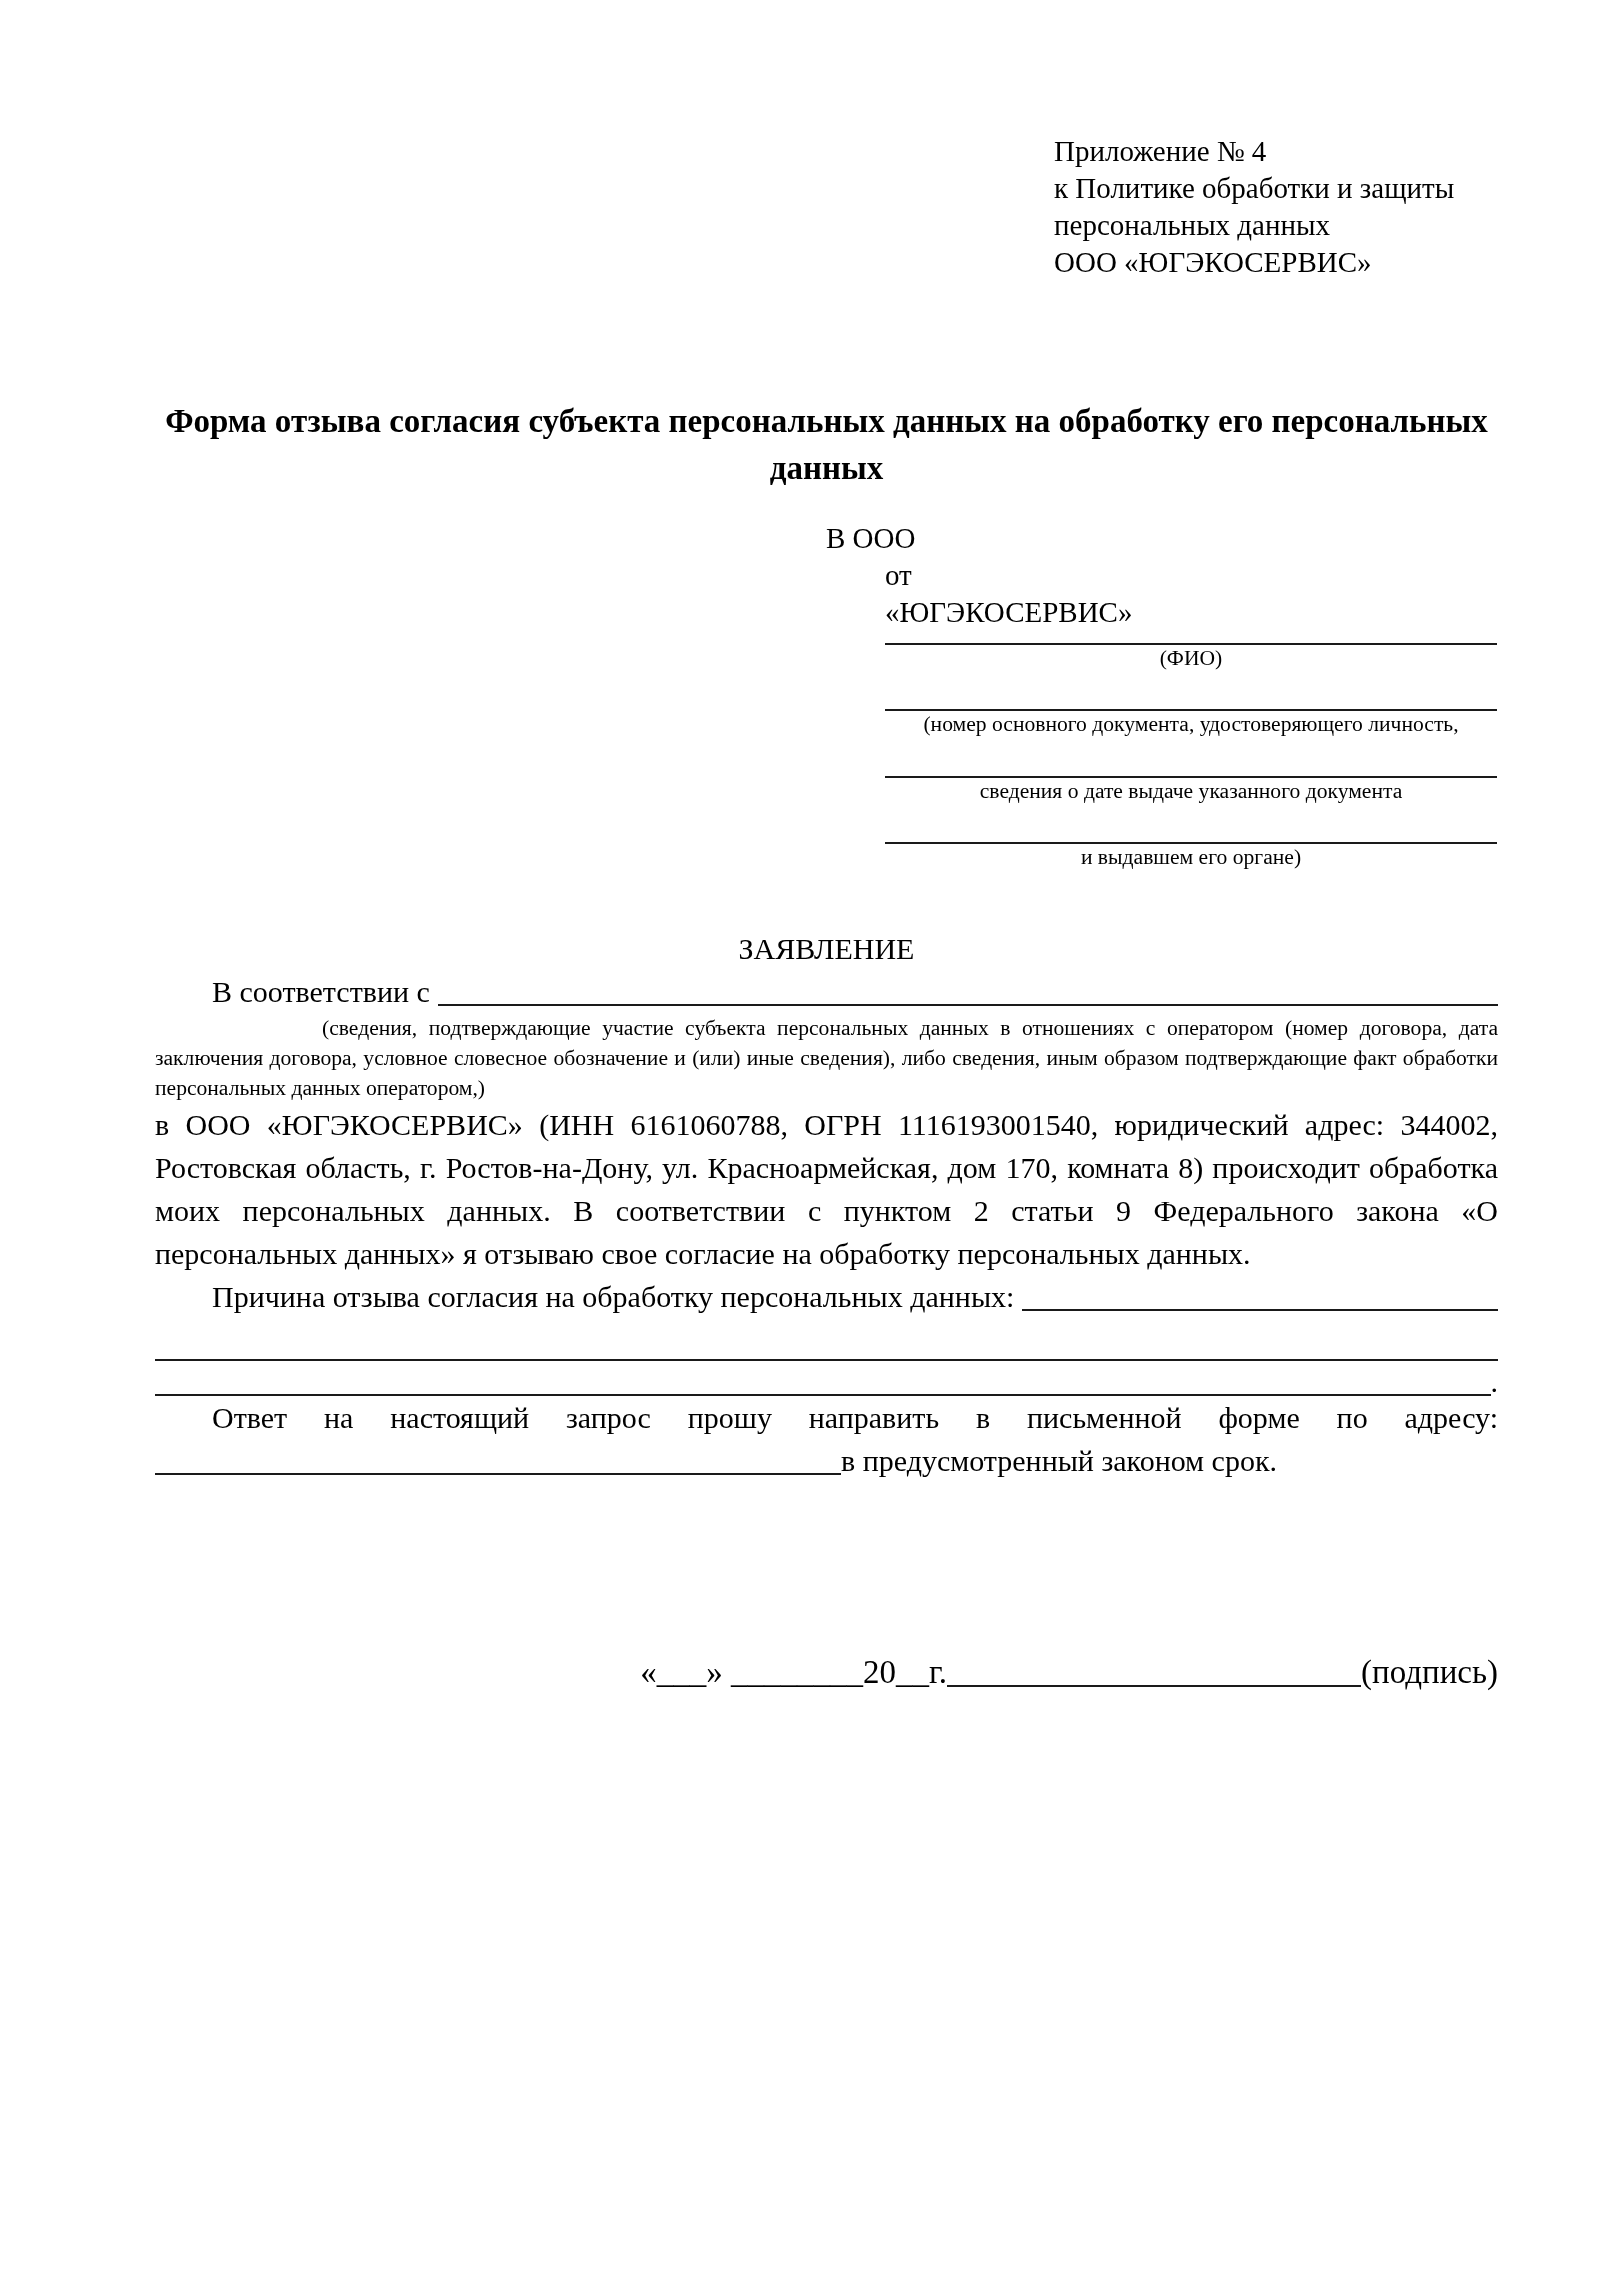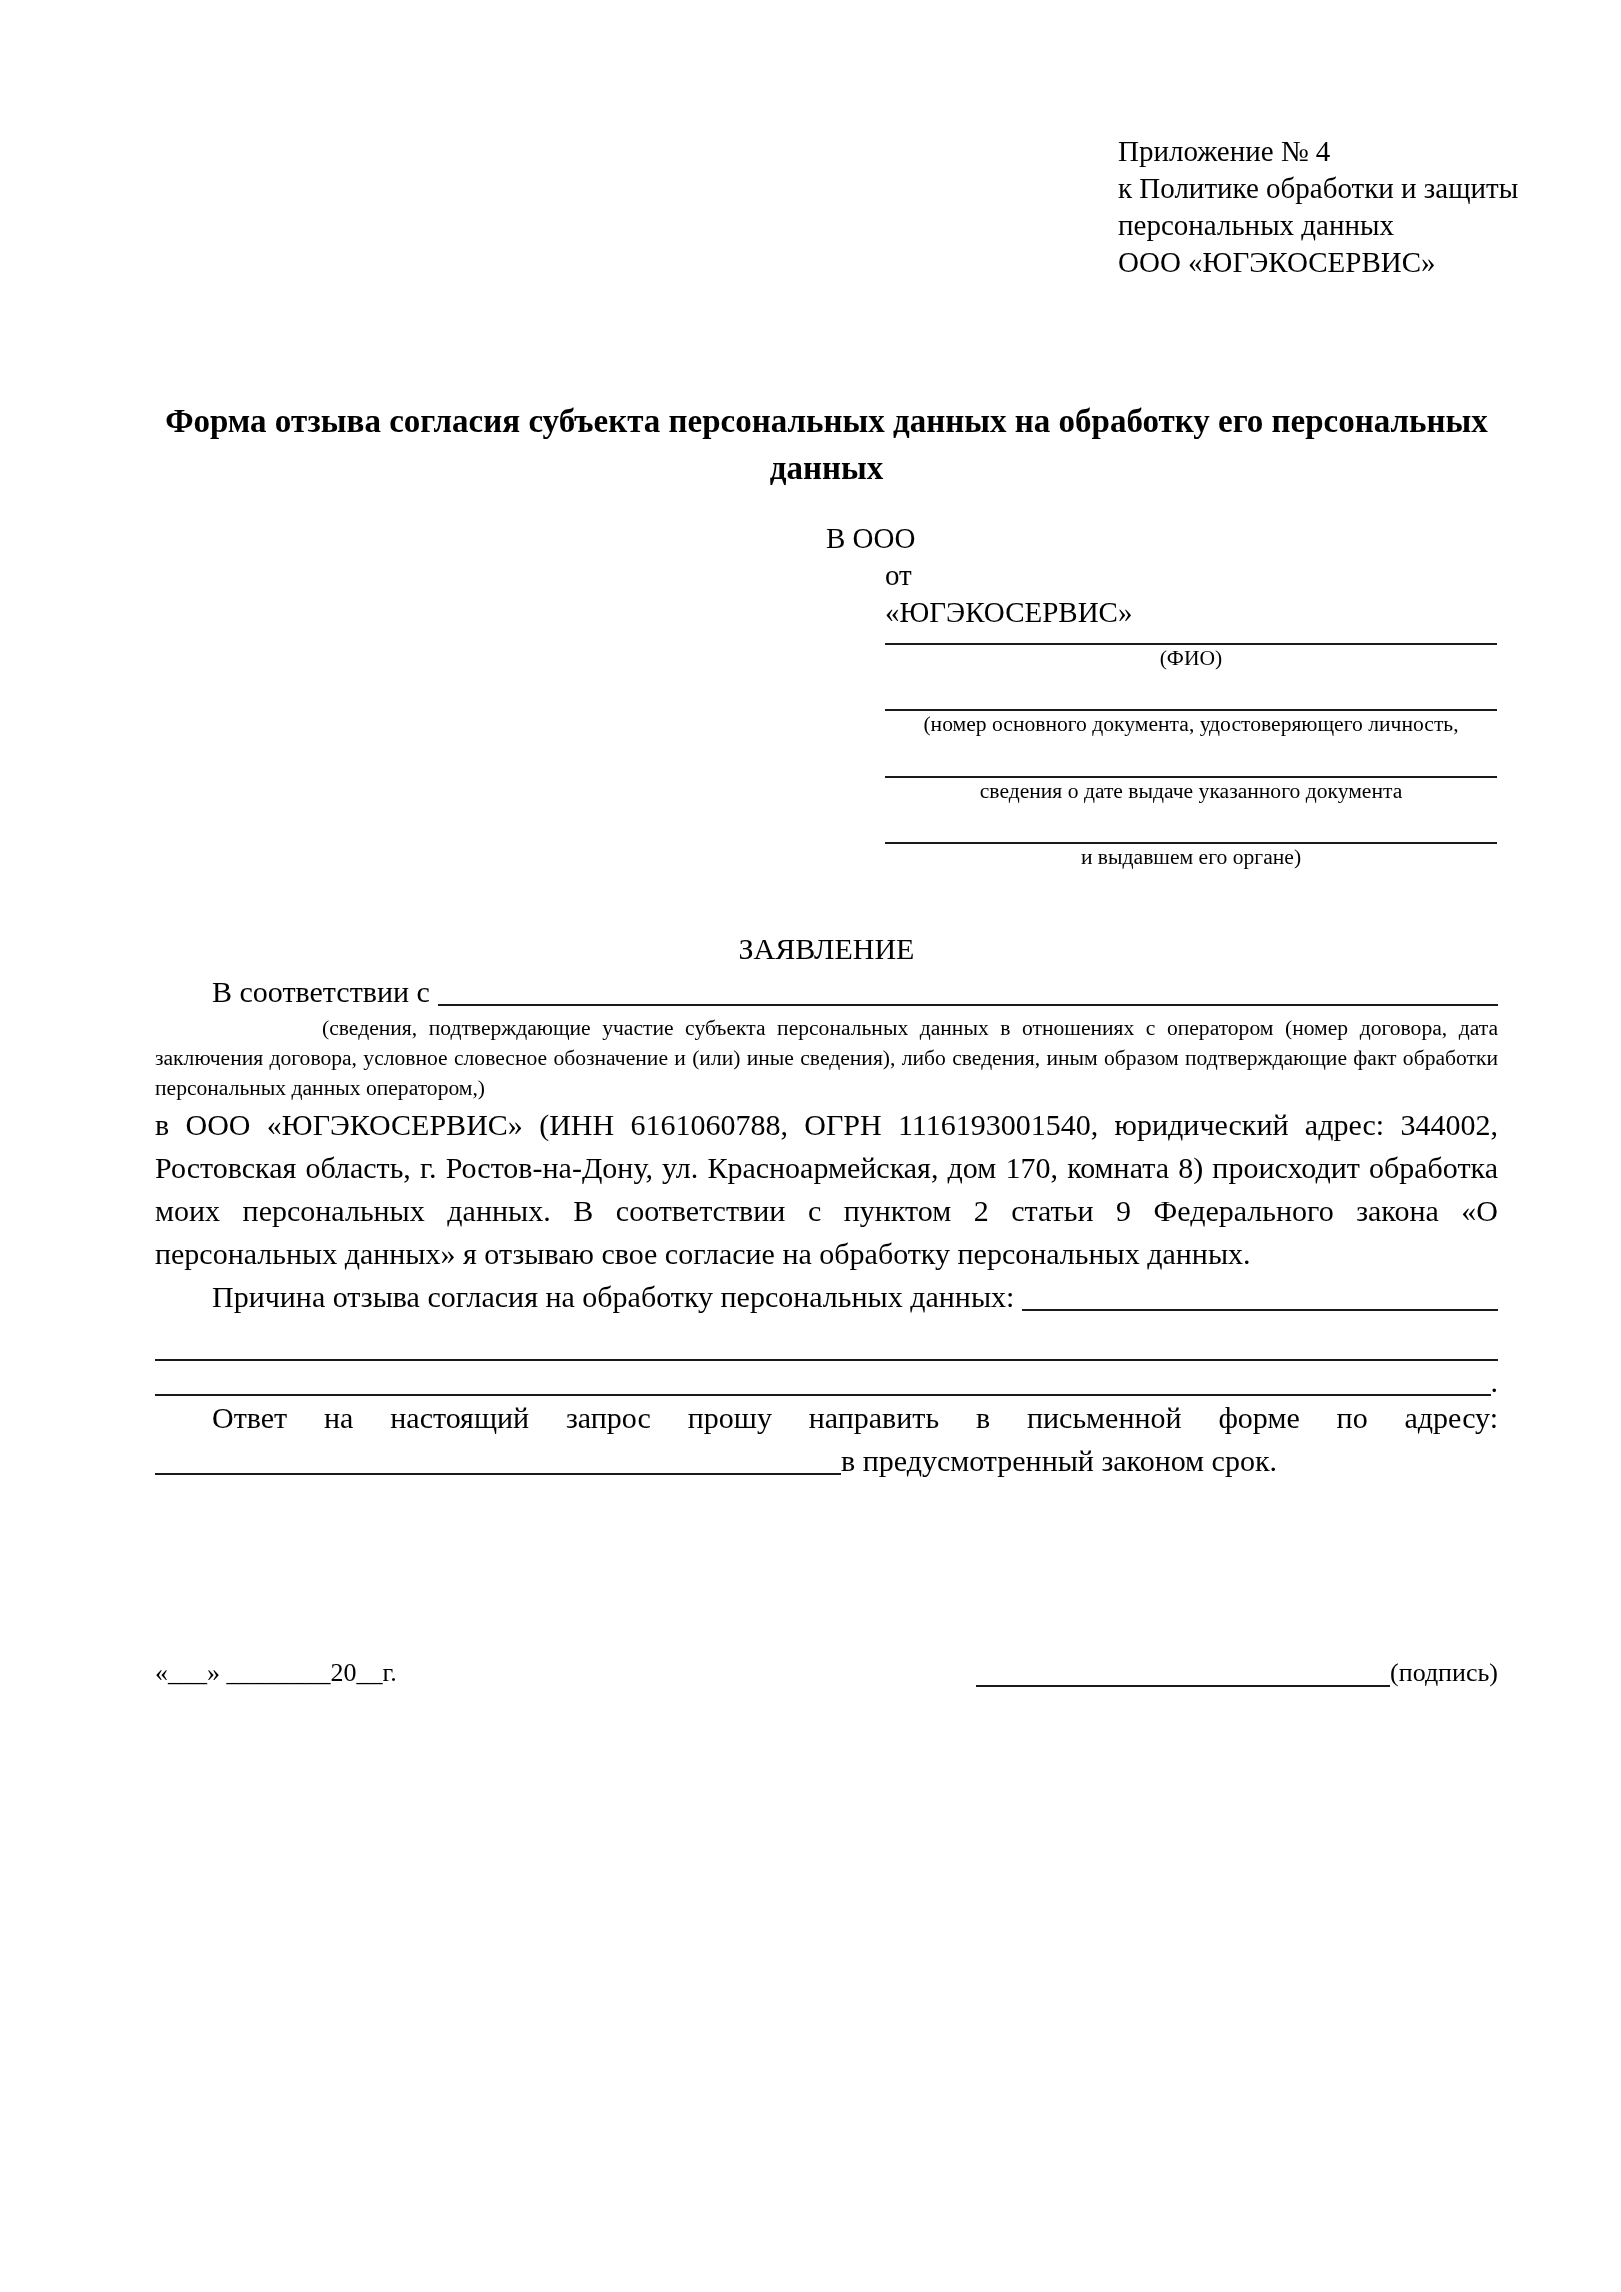--- a/index.html
+++ b/index.html
@@ -10,21 +10,21 @@
     margin: 0 auto;
     background: #ffffff;
     font-family: "Liberation Serif", "DejaVu Serif", serif;
     color: #000000;
     overflow: hidden;
   }
 
   
   .annex {
     position: absolute;
-    left: 1118px;
+    left: 1054px;
     top: 133px;
     width: 431px;
     font-size: 29px;
     line-height: 37px;
   }
 
   
   .doc-title {
     position: absolute;
     left: 155px;
@@ -101,22 +101,22 @@
   }
   .addr-tail { white-space: nowrap; }
 
   
   .footer {
     position: absolute;
     left: 155px;
     top: 1651px;
     width: 1343px;
     display: flex;
-    justify-content: space-between;
-    font-size: 26px;
+    justify-content: flex-end;
+    font-size: 33px;
     line-height: 43px;
   }
   .sig { display: flex; }
   .sig-blank {
     width: 414px;
     border-bottom: 2.9px solid #1a1a1a;
     margin-bottom: 6.9px;
   }
 </style>
 </head>

